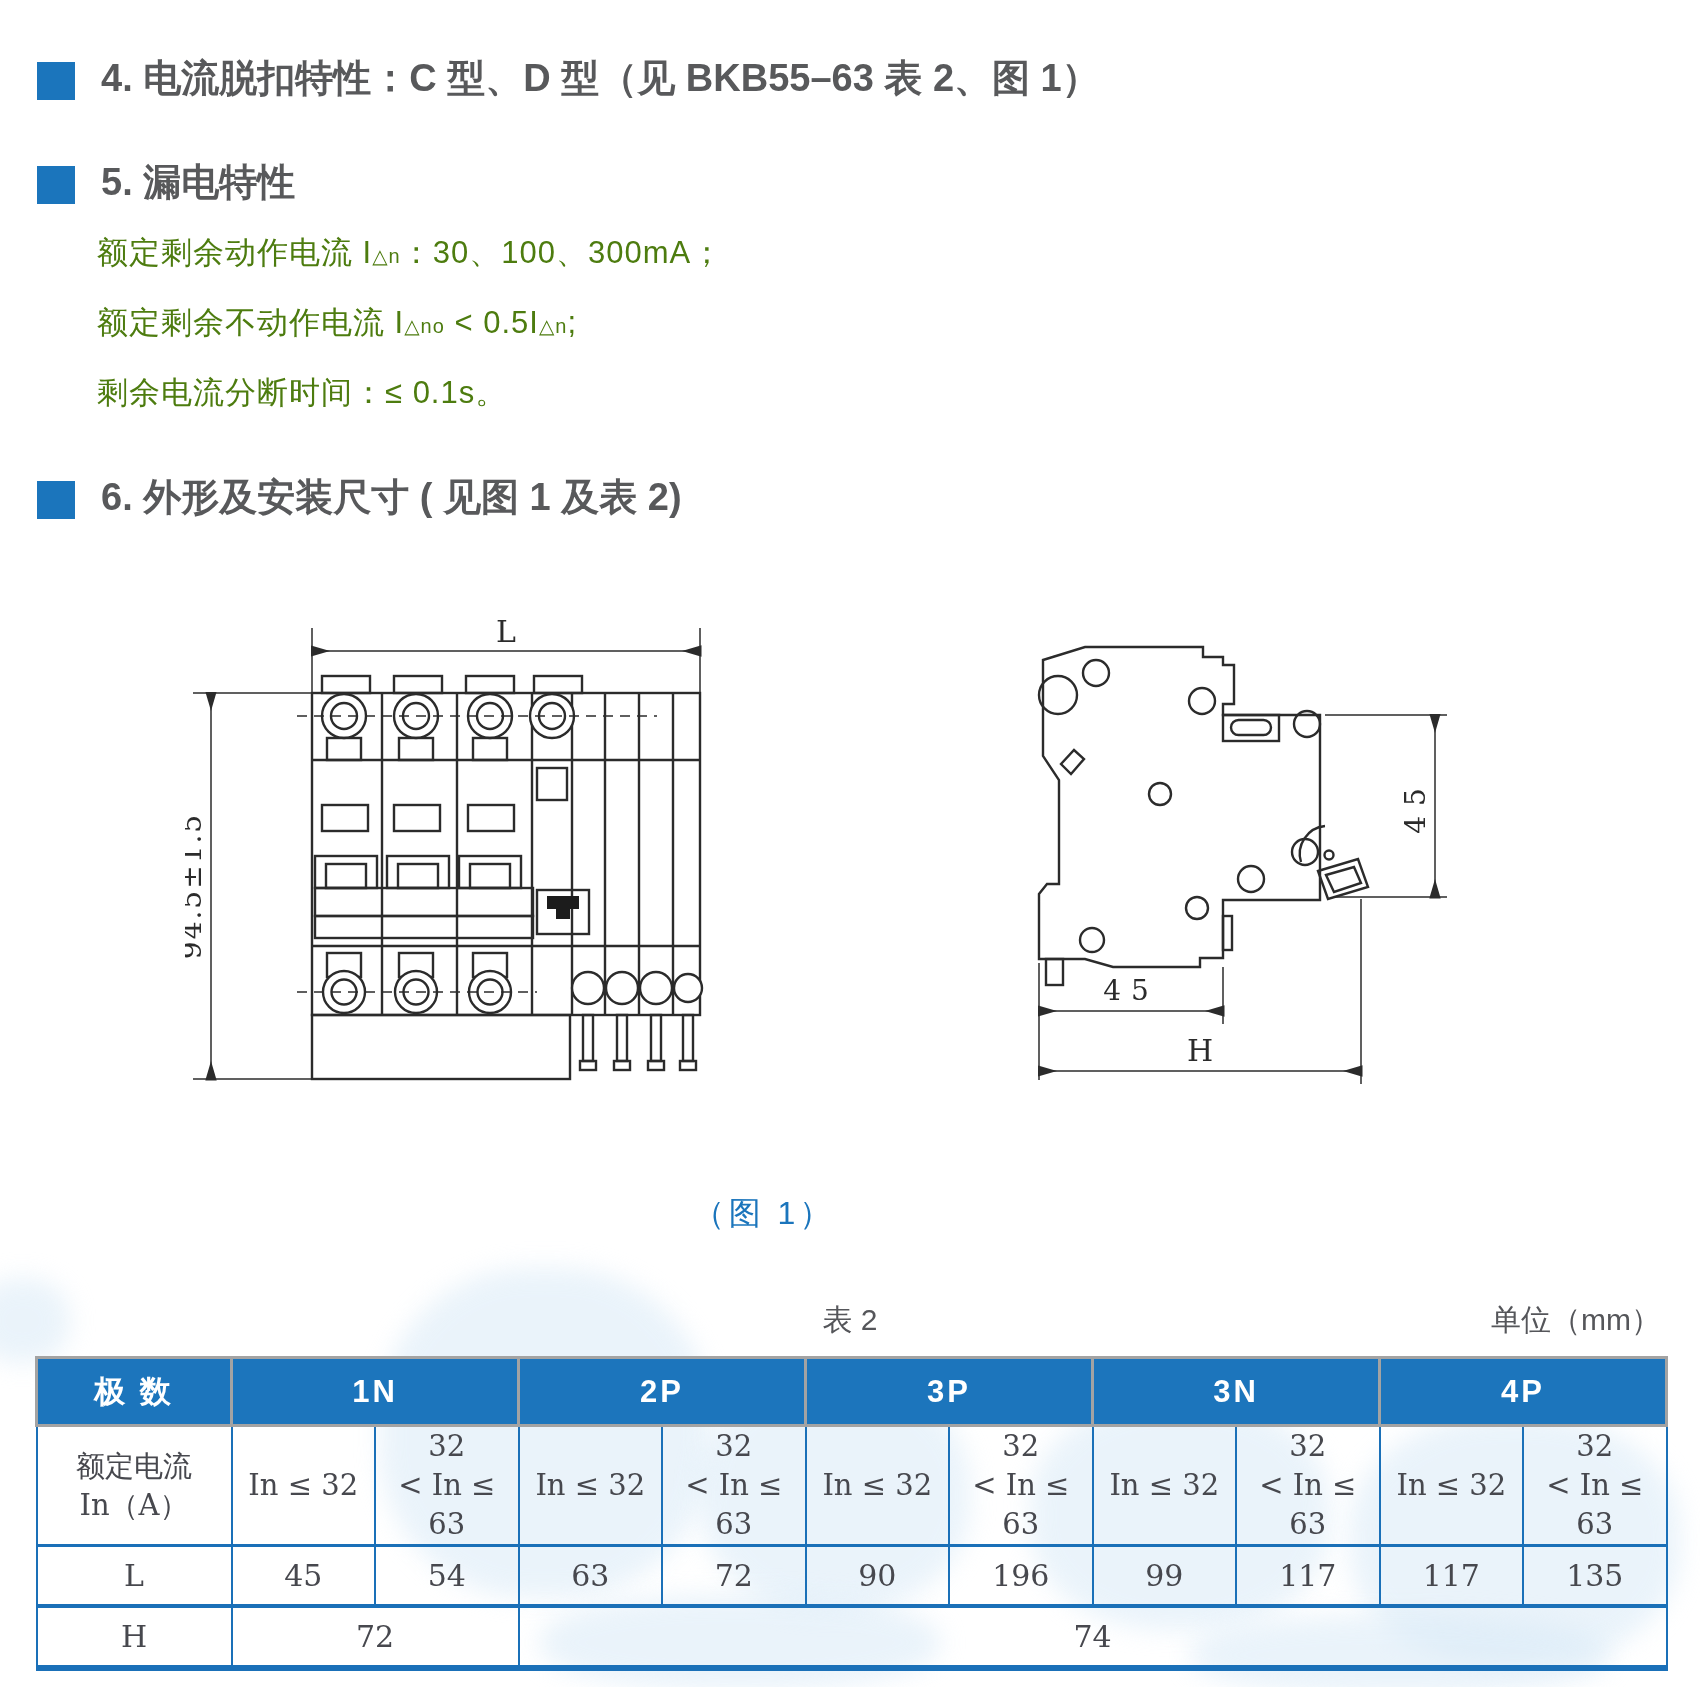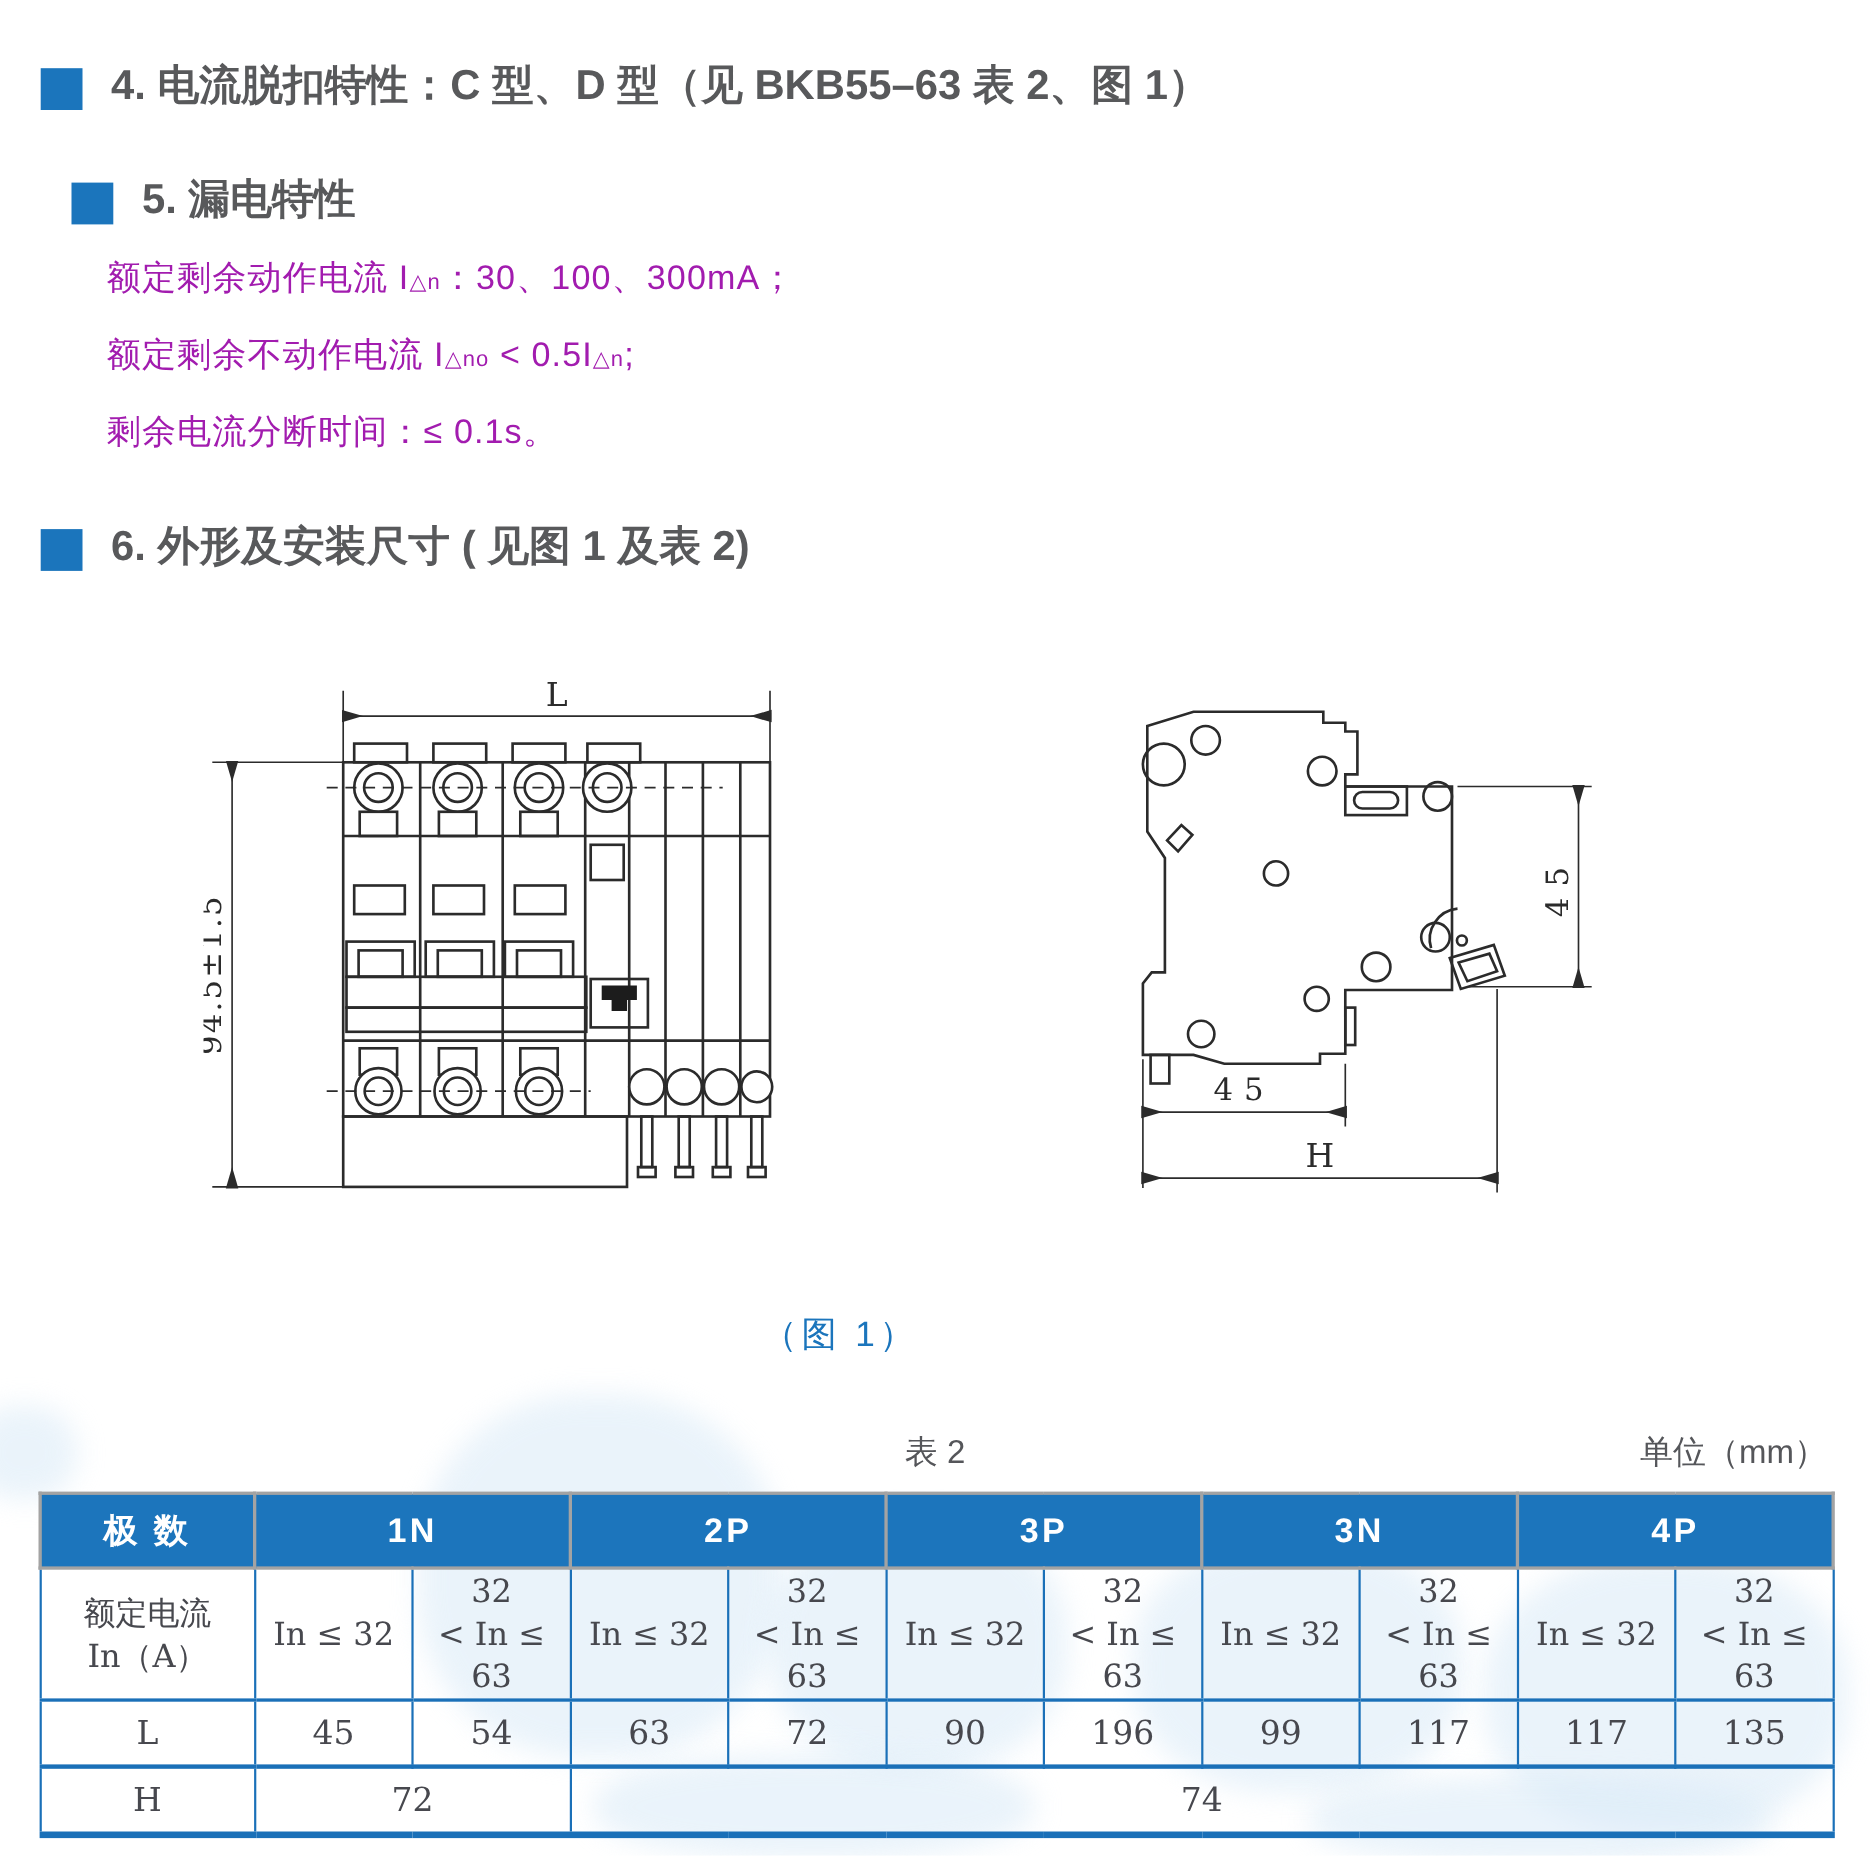--- a/index.html
+++ b/index.html
@@ -13,21 +13,21 @@
   #content { z-index:1; }
   
   .wm { position:absolute; background:#d9eaf7; border-radius:45%; filter:blur(12px); opacity:.55; z-index:0; }
 
   
   .hsec { position:absolute; display:flex; align-items:flex-end; gap:26px;
           font-weight:bold; font-size:38px; color:#58595b; line-height:1.1; }
   .bullet { width:38px; height:38px; background:#1b75bc; flex:0 0 auto; margin-top:3px; }
 
   
-  #leak-lines { position:absolute; left:97px; top:232px; font-size:31px; color:#a21caf; }
+  #leak-lines { position:absolute; left:97px; top:232px; font-size:31px; color:#4d7c0f; }
   #leak-lines .bline { margin-bottom:28px; letter-spacing:1px; }
   .sub { font-size:20px; }
 
   
   .drawing { position:absolute; }
   svg text { font-family:"DejaVu Serif", serif; fill:#2b2b2b; }
   #fig-caption { position:absolute; top:1192px; left:0; width:1528px; text-align:center;
                  color:#1b75bc; font-size:32px; letter-spacing:4px; }
 
   
@@ -62,21 +62,21 @@
     <div class="wm" style="left:1190px;top:1615px;width:420px;height:80px;"></div>
   </div>
 
   <div class="layer" id="content">
 
     <div class="hsec" style="left:37px; top:58px;">
       <div class="bullet"></div>
       <div>4. 电流脱扣特性：C 型、D 型（见 BKB55–63 表 2、图 1）</div>
     </div>
 
-    <div class="hsec" style="left:37px; top:162px;margin-left:28px;">
+    <div class="hsec" style="left:37px; top:162px;">
       <div class="bullet"></div>
       <div>5. 漏电特性</div>
     </div>
 
     <div id="leak-lines">
       <div class="bline"><span>额定剩余动作电流 I</span><span class="sub">△n</span><span>：30、100、300mA；</span></div>
       <div class="bline"><span>额定剩余不动作电流 I</span><span class="sub">△no</span><span> &lt; 0.5I</span><span class="sub">△n</span><span>;</span></div>
       <div class="bline"><span>剩余电流分断时间：≤ 0.1s。</span></div>
     </div>
 

